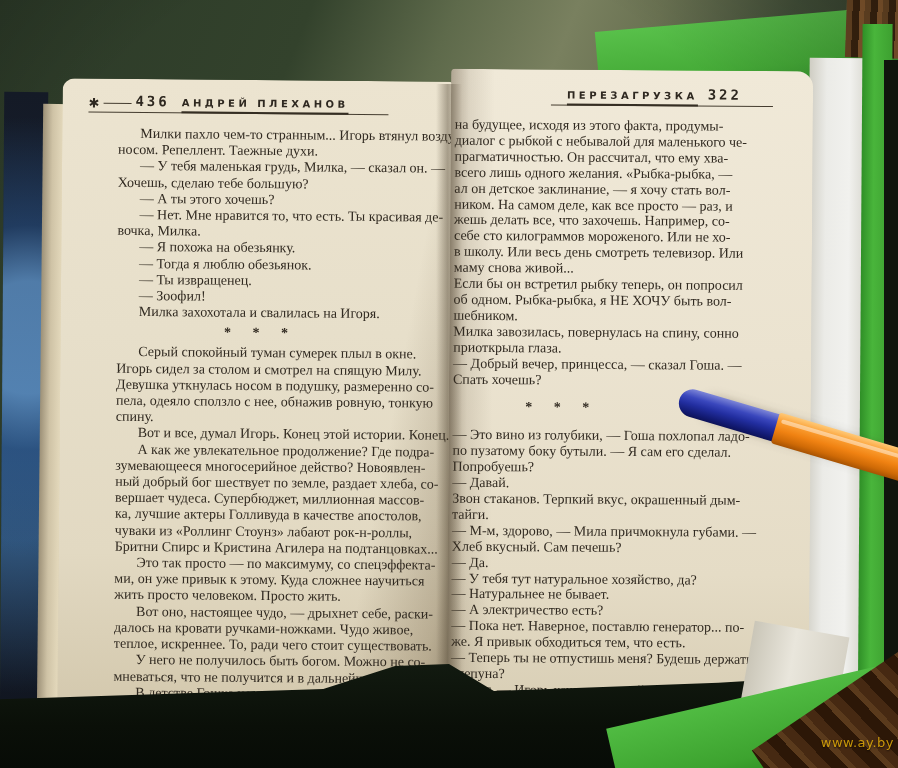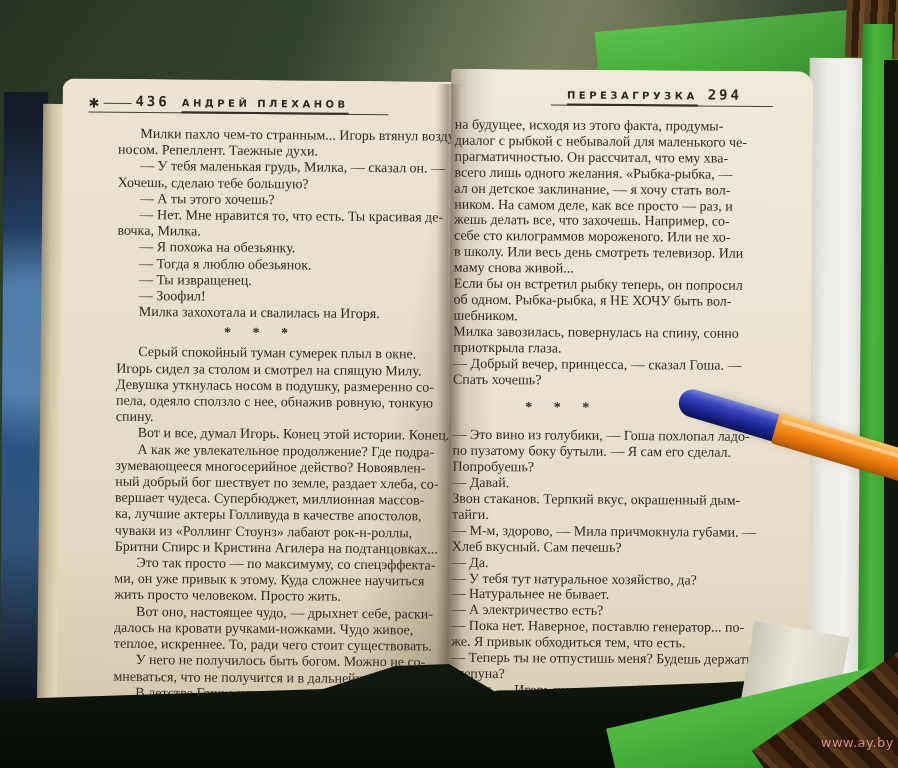--- a/index.html
+++ b/index.html
@@ -90,21 +90,21 @@
        transform:rotate(16.5deg);transform-origin:0 0;}
   .pen-cap{position:absolute;left:0;top:2px;width:104px;height:28px;
       border-radius:14px 3px 3px 14px / 14px 6px 6px 14px;
       background:linear-gradient(180deg,#7d86d8 0%,#3a47bd 30%,#222ea0 55%,#121a72 85%,#0d1258 100%);}
   .pen-body{position:absolute;left:100px;top:0;width:150px;height:32px;border-radius:3px;
       background:linear-gradient(180deg,#ffc977 0%,#fb9c2e 28%,#f08212 55%,#cf6a06 82%,#a75303 100%);}
   .pen-body::after{content:"";position:absolute;left:4px;top:6px;width:92%;height:4px;
       background:rgba(255,255,255,.45);border-radius:2px;}
 
   
-  .watermark{right:4px;bottom:18px;color:#fca5a5;opacity:.8;
+  .watermark{right:4px;bottom:18px;color:#eab308;opacity:.8;
       font-family:"DejaVu Sans","Liberation Sans",sans-serif;font-size:13px;
       letter-spacing:.5px;text-shadow:0 1px 2px rgba(0,0,0,.9);margin-left:48px;}
 </style>
 </head>
 <body>
 
 <div class="abs bg"></div>
 <div class="abs green-cover-top"></div>
 <div class="abs wood-top"></div>
 <div class="abs bg-vignette"></div>
@@ -159,21 +159,21 @@
       <div class="line indent">У него не получилось быть богом. Можно не со-</div>
       <div class="line">мневаться, что не получится и в дальнейшем.</div>
       <div class="line indent">В детстве Гошка не сомневался ни на минуту, что</div>
       <div class="line">когда-нибудь встретит золотую рыбку. Он строил</div>
     </div>
 </div>
 
 <div class="abs page page-right">
   <div class="hdr hdr-right">
     <span class="title" style="margin-left:16px;">ПЕРЕЗАГРУЗКА</span>
-    <span class="num">294</span>
+    <span class="num">322</span>
   </div>
   <div class="text text-right">
       <div class="line">на будущее, исходя из этого факта, продумы-</div>
       <div class="line">диалог с рыбкой с небывалой для маленького че-</div>
       <div class="line">прагматичностью. Он рассчитал, что ему хва-</div>
       <div class="line">всего лишь одного желания. «Рыбка-рыбка, —</div>
       <div class="line">ал он детское заклинание, — я хочу стать вол-</div>
       <div class="line">ником. На самом деле, как все просто — раз, и</div>
       <div class="line">жешь делать все, что захочешь. Например, со-</div>
       <div class="line">себе сто килограммов мороженого. Или не хо-</div>

